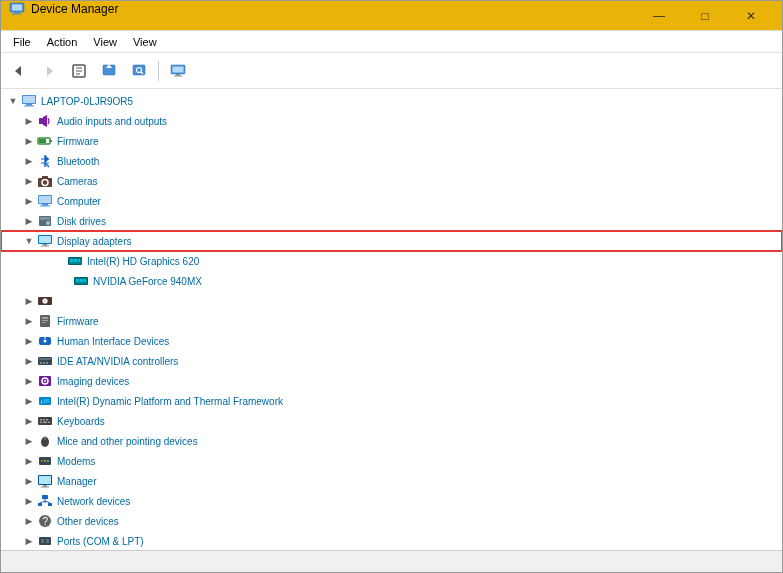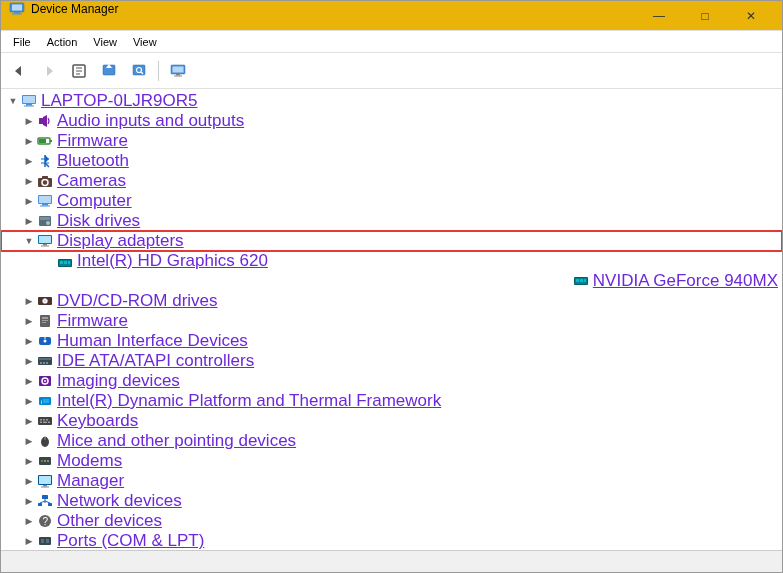--- a/index.html
+++ b/index.html
@@ -172,23 +172,22 @@
       height: 16px;
       margin-right: 4px;
       display: inline-flex;
       align-items: center;
       justify-content: center;
       flex-shrink: 0;
       font-size: 12px;
     }
 
     .tree-label {
-      font-size: 17px;
-      color: #6d28d9;
-      text-decoration: underline;
+      font-size: 10px;
+      color: #0369a1;
     }
 
     
     .status-bar {
       height: 22px;
       background: #f0f0f0;
       border-top: 1px solid #ccc;
       display: flex;
       align-items: center;
       padding: 0 8px;
@@ -376,34 +375,34 @@
             <span class="tree-icon">
               <svg width="16" height="16" viewBox="0 0 16 16">
                 <rect x="1" y="2" width="14" height="9" rx="1" fill="#0277bd"></rect>
                 <rect x="2" y="3" width="12" height="7" fill="#b3e5fc"></rect>
                 <rect x="6" y="11" width="4" height="1.5" fill="#888"></rect>
                 <rect x="4" y="12.5" width="8" height="1" fill="#888"></rect>
               </svg>
             </span>
             <span class="tree-label">Display adapters</span>
           </div>
-          <div class="tree-item" style="padding-left: 40px; align-items: flex-end;">
+          <div class="tree-item" style="padding-left: 50px;">
             <span class="expander"></span>
             <span class="tree-icon">
               <svg width="16" height="16" viewBox="0 0 16 16">
                 <rect x="1" y="4" width="14" height="8" rx="1" fill="#006064"></rect>
                 <rect x="2" y="5" width="12" height="6" fill="#00838f"></rect>
                 <rect x="3" y="6" width="3" height="3" rx="0.5" fill="#00bcd4"></rect>
                 <rect x="7" y="6" width="3" height="3" rx="0.5" fill="#00bcd4"></rect>
                 <rect x="11" y="6" width="2" height="3" rx="0.5" fill="#00bcd4"></rect>
               </svg>
             </span>
             <span class="tree-label">Intel(R) HD Graphics 620</span>
           </div>
-          <div class="tree-item" style="padding-left: 56px; justify-content: flex-end;">
+          <div class="tree-item" style="padding-left: 56px;">
             <span class="expander"></span>
             <span class="tree-icon">
               <svg width="16" height="16" viewBox="0 0 16 16">
                 <rect x="1" y="4" width="14" height="8" rx="1" fill="#006064"></rect>
                 <rect x="2" y="5" width="12" height="6" fill="#00838f"></rect>
                 <rect x="3" y="6" width="3" height="3" rx="0.5" fill="#00bcd4"></rect>
                 <rect x="7" y="6" width="3" height="3" rx="0.5" fill="#00bcd4"></rect>
                 <rect x="11" y="6" width="2" height="3" rx="0.5" fill="#00bcd4"></rect>
               </svg>
             </span>
@@ -411,21 +410,20 @@
           </div>
           <div class="tree-item" style="padding-left: 20px;">
             <span class="expander">▶</span>
             <span class="tree-icon">
               <svg width="16" height="16" viewBox="0 0 16 16">
                 <rect x="1" y="4" width="14" height="8" rx="1" fill="#4e342e"></rect>
                 <circle cx="8" cy="8" r="2.5" fill="#fff" stroke="#ccc" stroke-width="0.5"></circle>
                 <circle cx="8" cy="8" r="0.8" fill="#aaa"></circle>
               </svg>
             </span>
-            <span class="tree-label">DVD/CD-ROM drives</span>
           </div>
           <div class="tree-item" style="padding-left: 20px;">
             <span class="expander">▶</span>
             <span class="tree-icon">
               <svg width="16" height="16" viewBox="0 0 16 16">
                 <rect x="3" y="2" width="10" height="12" rx="1" fill="#616161"></rect>
                 <rect x="5" y="4" width="6" height="2" fill="#9e9e9e"></rect>
                 <rect x="5" y="7" width="6" height="1" fill="#9e9e9e"></rect>
                 <rect x="5" y="9" width="4" height="1" fill="#9e9e9e"></rect>
               </svg>
@@ -447,21 +445,21 @@
             <span class="expander">▶</span>
             <span class="tree-icon">
               <svg width="16" height="16" viewBox="0 0 16 16">
                 <rect x="1" y="4" width="14" height="8" rx="1" fill="#37474f"></rect>
                 <rect x="2" y="5" width="12" height="2" fill="#546e7a"></rect>
                 <circle cx="4" cy="10" r="1" fill="#90a4ae"></circle>
                 <circle cx="7" cy="10" r="1" fill="#90a4ae"></circle>
                 <circle cx="10" cy="10" r="1" fill="#90a4ae"></circle>
               </svg>
             </span>
-            <span class="tree-label">IDE ATA/ATAPI controllers</span>
+            <span class="tree-label">IDE ATA/NVIDIA controllers</span>
           </div>
           <div class="tree-item" style="padding-left: 20px;">
             <span class="expander">▶</span>
             <span class="tree-icon">
               <svg width="16" height="16" viewBox="0 0 16 16">
                 <rect x="2" y="3" width="12" height="10" rx="1" fill="#6a1b9a"></rect>
                 <circle cx="8" cy="8" r="3" fill="none" stroke="#fff" stroke-width="1.5"></circle>
                 <circle cx="8" cy="8" r="1" fill="#fff"></circle>
               </svg>
             </span>

